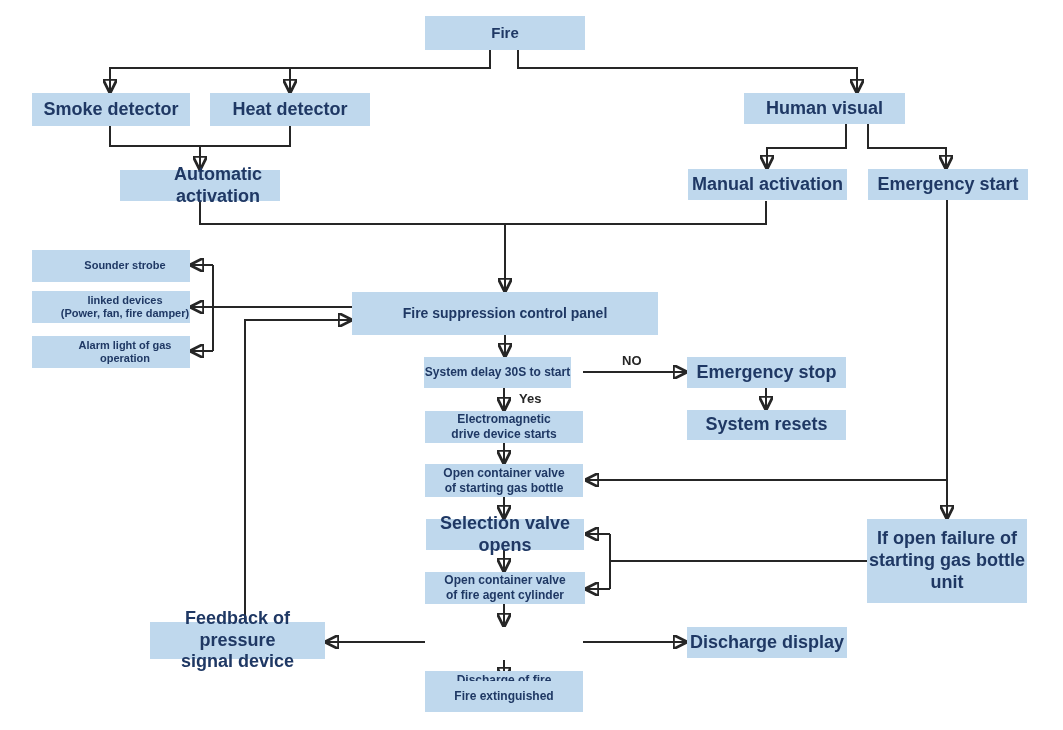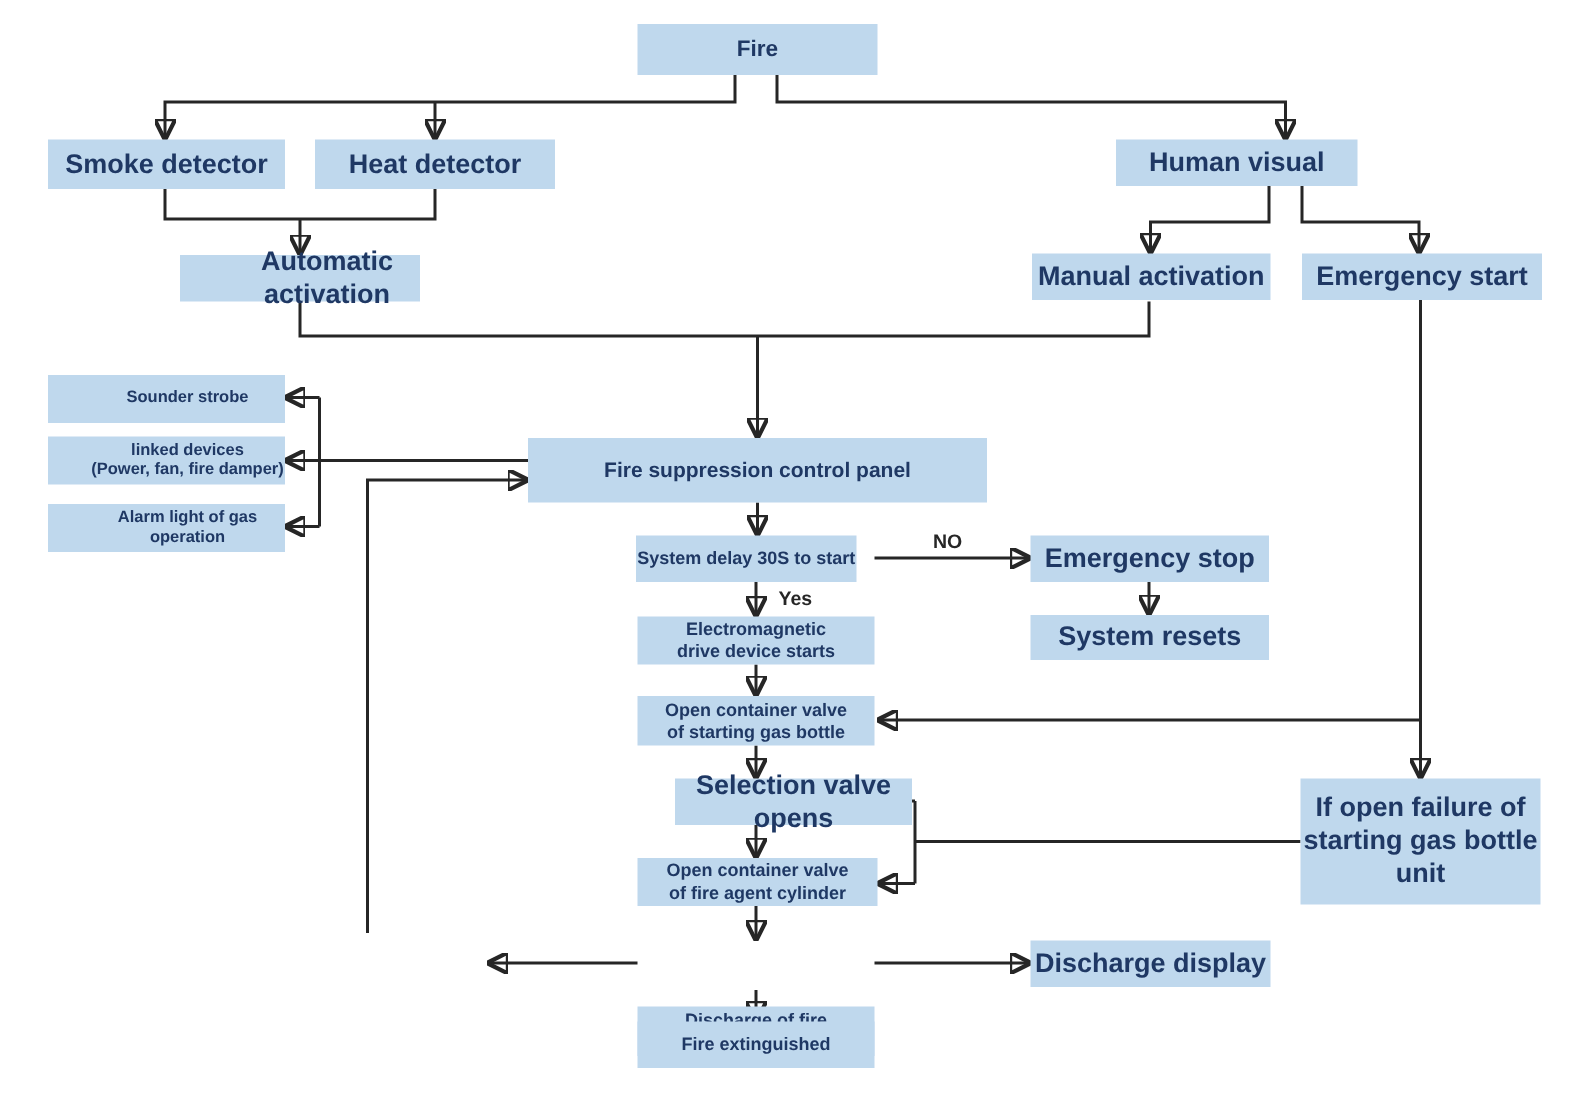--- a/index.html
+++ b/index.html
@@ -147,29 +147,31 @@
   <div class="node fs13" style="left:687px;top:357px;width:159px;height:31px;">Emergency stop</div>
 
   <div class="node fs13" style="left:687px;top:410px;width:159px;height:30px;">System resets</div>
 
   <div class="node fs12" style="left:425px;top:411px;width:158px;height:32px;">Electromagnetic
 drive device starts</div>
 
   <div class="node fs12" style="left:425px;top:464px;width:158px;height:33px;">Open container valve
 of starting gas bottle</div>
 
-  <div class="node fs13" style="left:426px;top:519px;width:158px;height:31px;margin-left:24px;">Selection valve opens</div>
+  <div class="node fs13" style="left:426px;top:519px;width:158px;height:31px;">Selection valve opens</div>
 
   <div class="node fs12" style="left:425px;top:572px;width:160px;height:32px;">Open container valve
 of fire agent cylinder</div>
 
   <div class="node fs13" style="left:867px;top:519px;width:160px;height:84px;">If open failure of
 starting gas bottle
 unit</div>
 
+  <div class="node fs13" style="left:150px;top:622px;width:175px;height:37px;">Feedback of pressure
+signal device</div>
 
   <div class="node fs12" style="left:425px;top:627px;width:158px;height:33px;margin-top:44px;">Discharge of fire
 suppression agent</div>
 
   <div class="node fs13" style="left:687px;top:627px;width:160px;height:31px;">Discharge display</div>
 
   <div class="node fs12" style="left:425px;top:681px;width:158px;height:31px;">Fire extinguished</div>
 
   <div class="edge-label" style="left:620px;top:353px;">NO</div>
 

